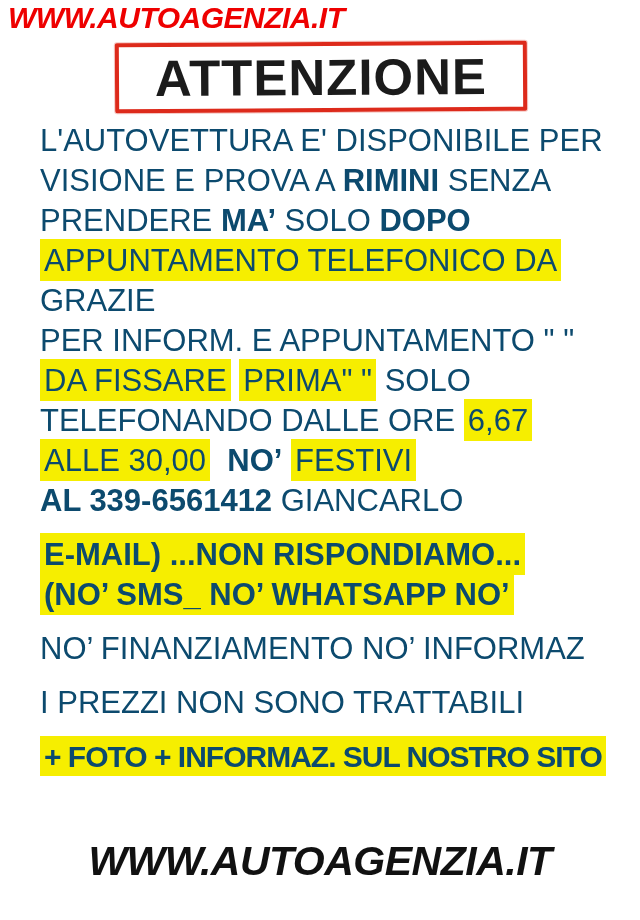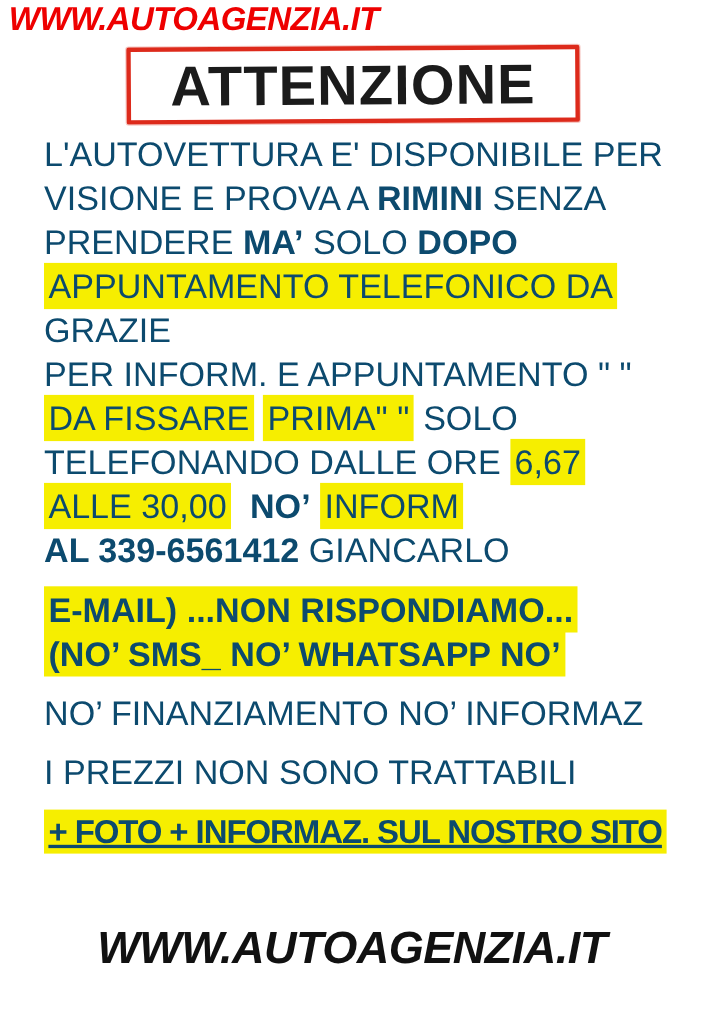--- a/index.html
+++ b/index.html
@@ -32,21 +32,21 @@
   .body{
     position:absolute;top:121px;left:40px;right:10px;
   }
   .line{
     font-size:31px;line-height:40px;height:40px;
     white-space:nowrap;color:#0c4a6e;
   }
   .b{font-weight:bold;}
   .hl{background:#f6ee00;padding:4px 4px 3px 4px;}
   .sp-lg{margin-top:14px;}
-  .tight{font-size:30px;font-weight:bold;letter-spacing:-1px;text-decoration:underline;}
+  .tight{font-size:30px;font-weight:bold;letter-spacing:-1px;}
   .footer-url{
     position:absolute;top:838px;left:0;width:640px;
     text-align:center;
     font-size:41px;font-weight:bold;font-style:italic;
     color:#111111;letter-spacing:-0.5px;white-space:nowrap;
   }
 </style>
 </head>
 <body>
 
@@ -70,21 +70,21 @@
 
 
     <div class="line"><span>GRAZIE</span></div>
 
     <div class="line"><span>PER INFORM. E APPUNTAMENTO " "</span></div>
 
     <div class="line"><span class="hl">DA FISSARE</span><span> </span><span class="hl">PRIMA" "</span><span> SOLO</span></div>
 
     <div class="line"><span>TELEFONANDO DALLE ORE </span><span class="hl">6,67</span></div>
 
-    <div class="line"><span class="hl">ALLE 30,00</span><span>&nbsp; </span><span class="b">NO’</span><span> </span><span class="hl">INFORM</span></div>
+    <div class="line"><span class="hl">ALLE 30,00</span><span>&nbsp; </span><span class="b">NO’</span><span> </span><span class="hl">FESTIVI</span></div>
 
     <div class="line"><span class="b">AL 339-6561412</span><span> GIANCARLO</span></div>
 
     <div class="line sp-lg"><span class="hl b">E-MAIL) ...NON RISPONDIAMO...</span></div>
 
     <div class="line"><span class="hl b">(NO’ SMS_ NO’ WHATSAPP NO’</span></div>
 
     <div class="line sp-lg"><span>NO’ FINANZIAMENTO NO’ INFORMAZ</span></div>
 
     <div class="line sp-lg"><span>I PREZZI NON SONO TRATTABILI</span></div>

